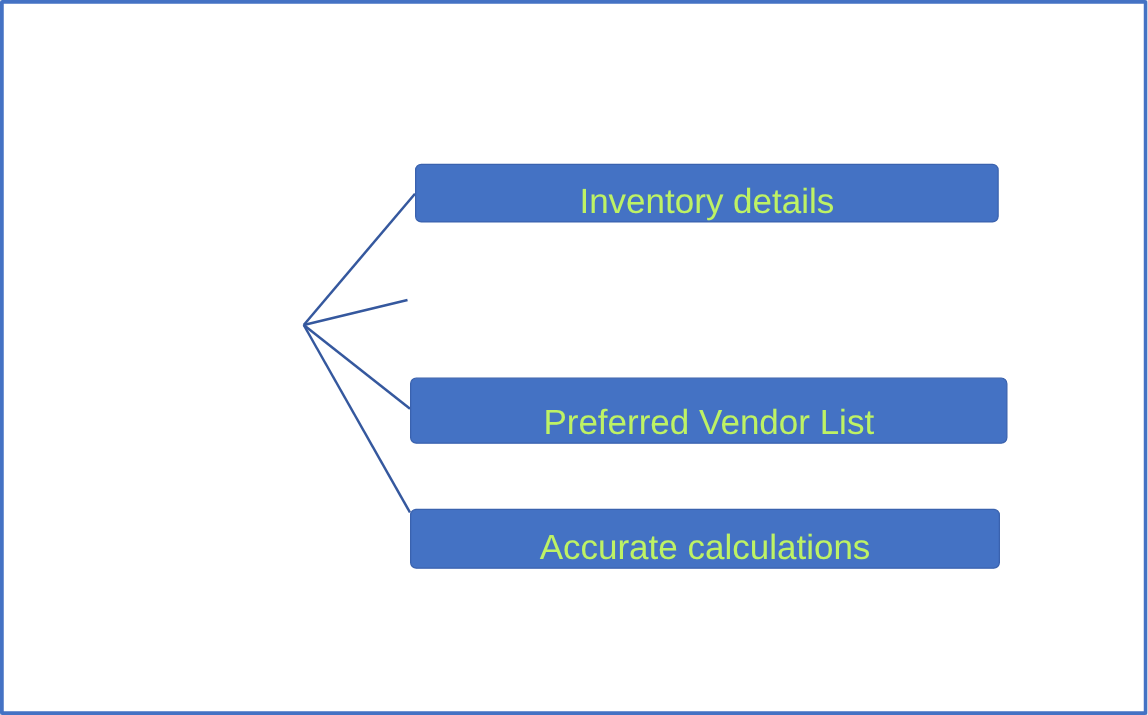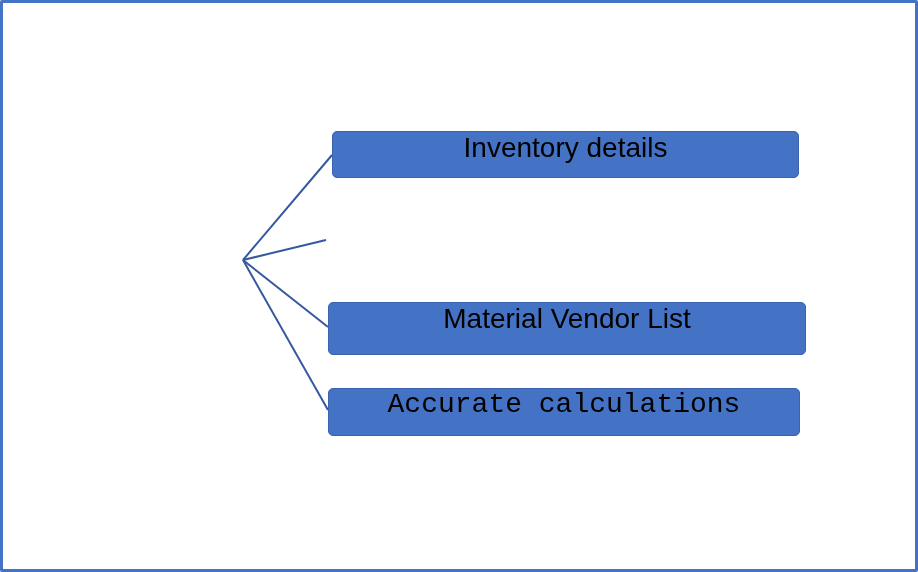--- a/index.html
+++ b/index.html
@@ -14,45 +14,45 @@
     position:absolute;left:0;top:14px;white-space:nowrap;
     font-weight:800;font-size:40px;line-height:40px;letter-spacing:-2px;
     transform:scaleX(0.93);transform-origin:left center;
   }
   .logo-build{color:#1E3A63;}
   .logo-fitters{color:#EDAA25;}
   
   .connectors{position:absolute;left:0;top:0;width:918px;height:572px;pointer-events:none;}
   
   .node{
-    position:absolute;display:flex;align-items:flex-start;justify-content:center;
+    position:absolute;display:flex;align-items:flex-end;justify-content:center;
     background:#4472C4;border:1px solid #3A62AE;border-radius:5px;
-    color:#000000;font-size:28px;font-weight:400;
+    color:#bef264;font-size:28px;font-weight:400;
   }
   .node-1{left:329px;top:128px;width:465px;height:45px;}
   .node-2{left:323px;top:210px;width:471px;height:53px;}
   .node-3{left:325px;top:299px;width:476px;height:51px;}
-  .node-4{left:325px;top:385px;width:470px;height:46px;font-family:Liberation Mono, monospace;}
+  .node-4{left:325px;top:404px;width:470px;height:46px;}
 </style>
 </head>
 <body>
 
 <div class="canvas">
 
   <svg class="connectors" viewBox="0 0 918 572" xmlns="http://www.w3.org/2000/svg">
     <line x1="240" y1="257" x2="329" y2="152" stroke="#35589E" stroke-width="2"></line>
     <line x1="240" y1="257" x2="323" y2="237" stroke="#35589E" stroke-width="2"></line>
     <line x1="240" y1="257" x2="325" y2="324" stroke="#35589E" stroke-width="2"></line>
     <line x1="240" y1="257" x2="325" y2="407" stroke="#35589E" stroke-width="2"></line>
   </svg>
 
 
   <div class="node node-1">
     <span>Inventory details</span>
   </div>
   <div class="node node-3">
-    <span>Material Vendor List</span>
+    <span>Preferred Vendor List</span>
   </div>
   <div class="node node-4">
     <span>Accurate calculations</span>
   </div>
 
 </div>
 
 </body></html>

